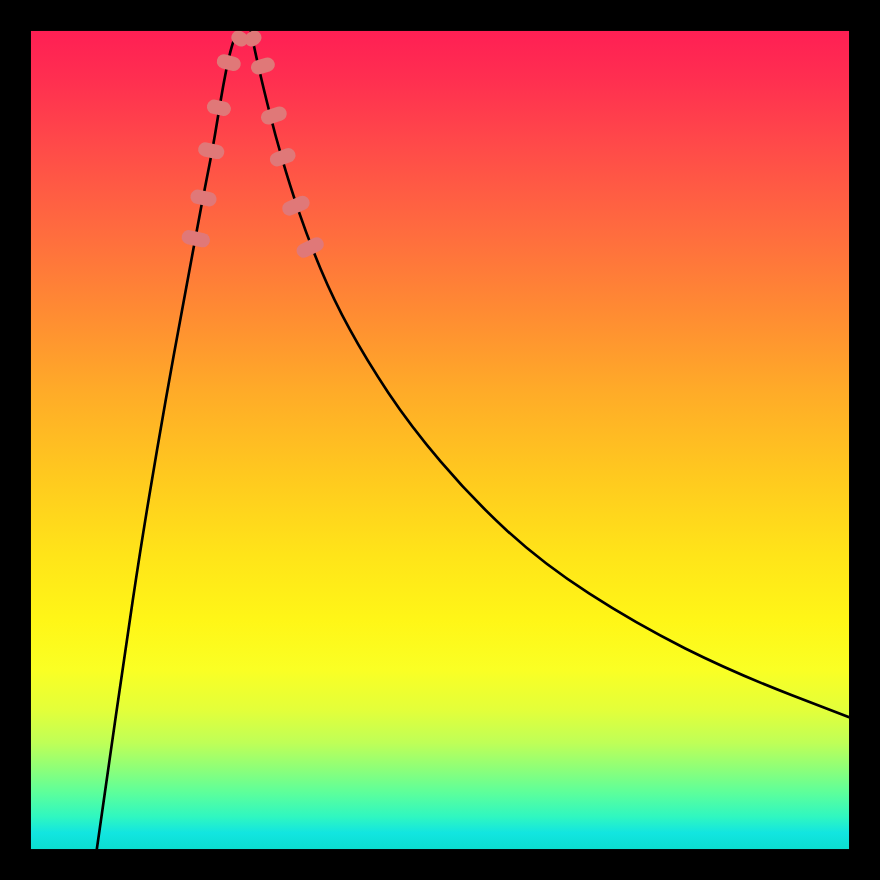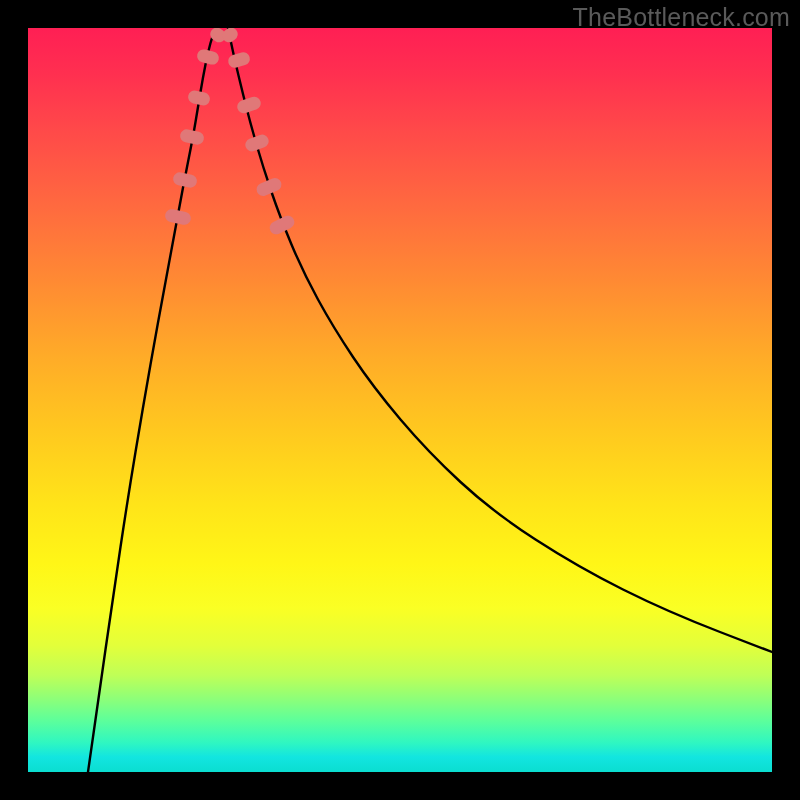--- a/index.html
+++ b/index.html
@@ -86,14 +86,13 @@
           <rect x="-6.5" y="-8" width="13" height="16" rx="6.5" ry="6.5" class="pill" transform="translate(190 7) rotate(-55)"></rect>
           <rect x="-6.5" y="-8" width="13" height="16" rx="6.5" ry="6.5" class="pill" transform="translate(202 7) rotate(55)"></rect>
           <rect x="-6.5" y="-11" width="13" height="22" rx="6.5" ry="6.5" class="pill" transform="translate(211 32) rotate(74)"></rect>
           <rect x="-6.5" y="-12" width="13" height="24" rx="6.5" ry="6.5" class="pill" transform="translate(221 77) rotate(72)"></rect>
           <rect x="-6.5" y="-12" width="13" height="24" rx="6.5" ry="6.5" class="pill" transform="translate(229 115) rotate(70)"></rect>
           <rect x="-6.5" y="-13" width="13" height="26" rx="6.5" ry="6.5" class="pill" transform="translate(241 159) rotate(67)"></rect>
           <rect x="-6.5" y="-13" width="13" height="26" rx="6.5" ry="6.5" class="pill" transform="translate(254 197) rotate(64)"></rect>
         </g>
     </svg>
   </div>
-  <div class="watermark">TheBottleneck.com</div>
 </div>
 
 </body></html>

